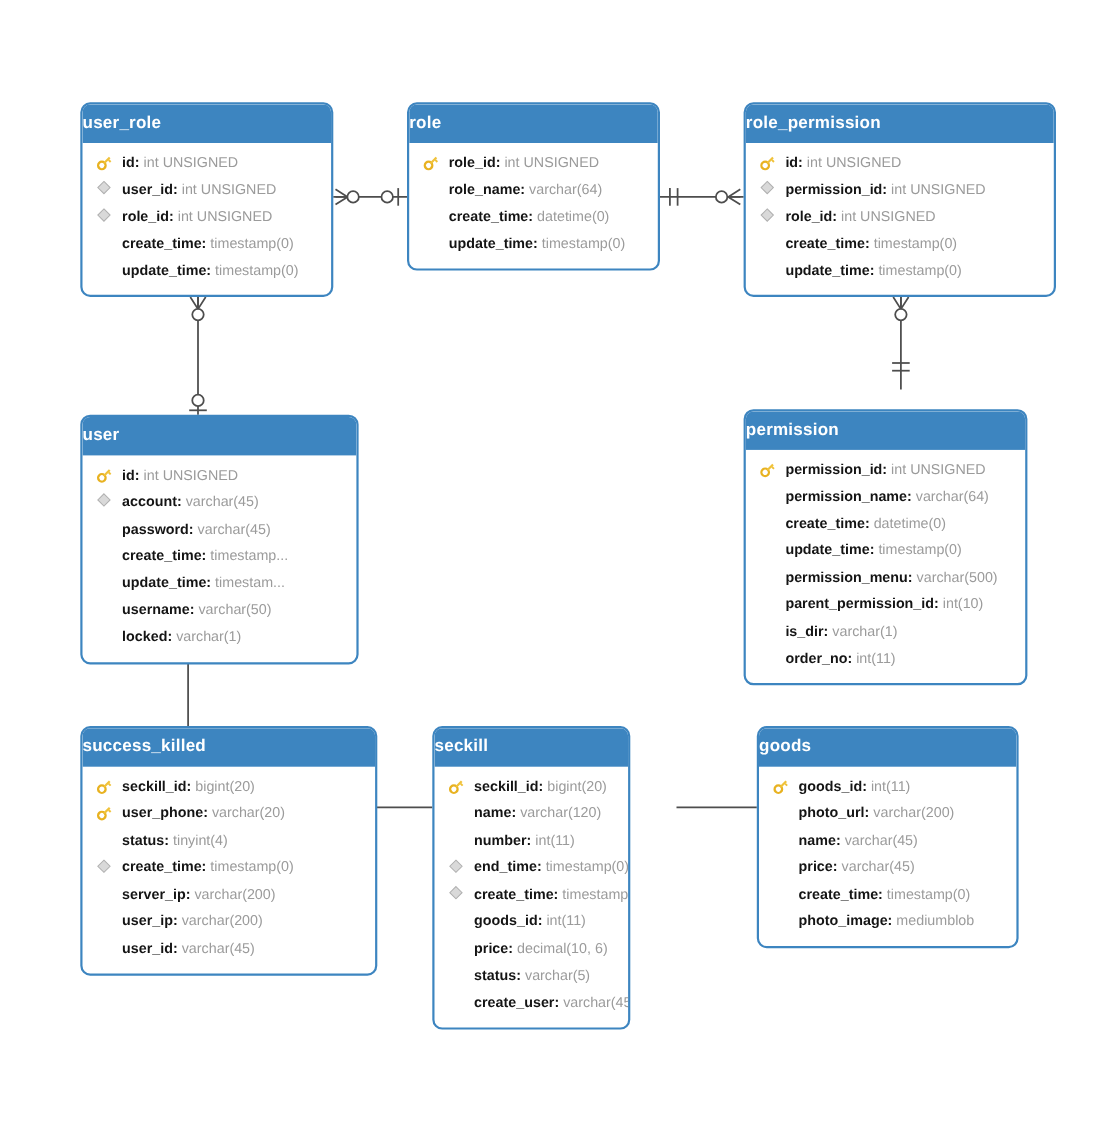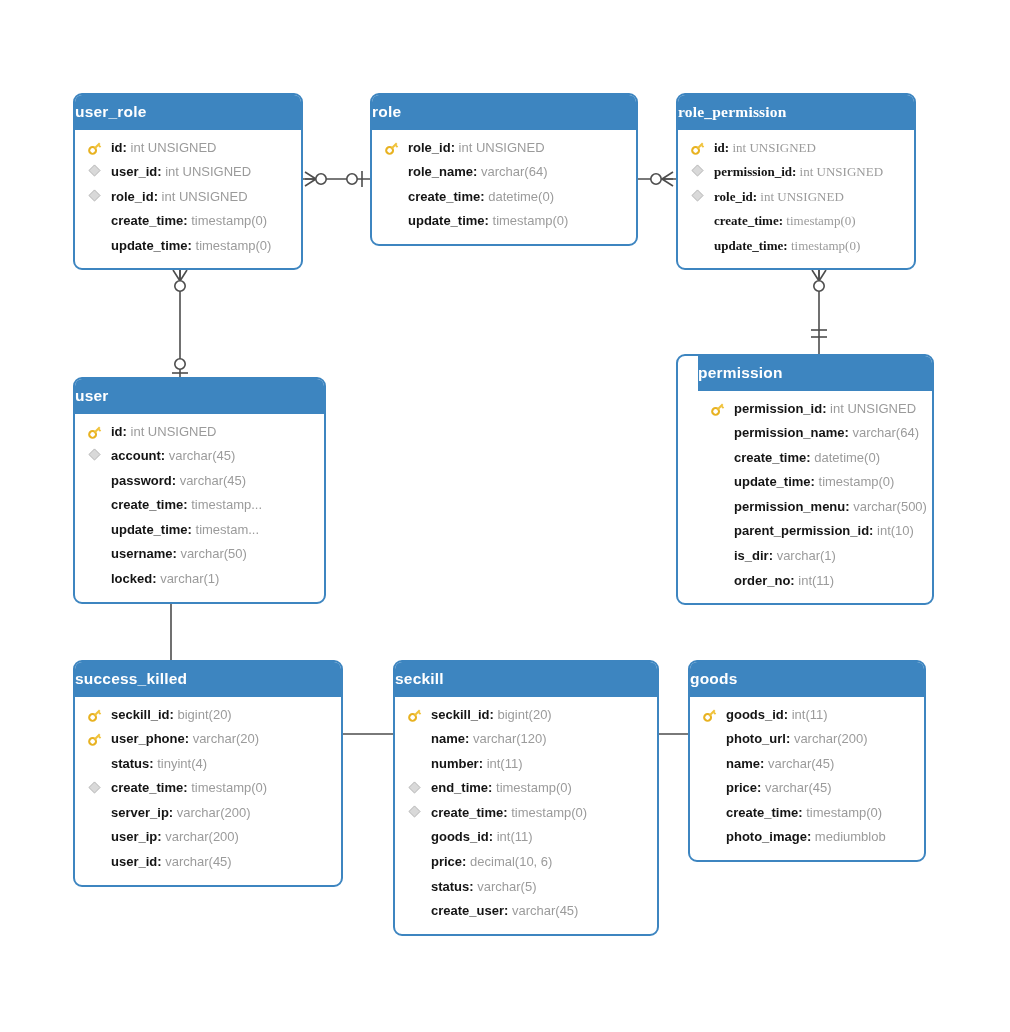--- a/index.html
+++ b/index.html
@@ -130,38 +130,38 @@
             </span><span class="cname">user_id</span><span class="cname">: </span><span class="ctype">int UNSIGNED</span></div>
           <div class="col"><span class="badge">
               <svg class="diamond-icon" viewBox="0 0 14 14">
                 <polygon points="7,1 13,7 7,13 1,7" fill="#d9d9d9" stroke="#b0b0b0" stroke-width="1"></polygon>
               </svg>
             </span><span class="cname">role_id</span><span class="cname">: </span><span class="ctype">int UNSIGNED</span></div>
           <div class="col"><span class="cname">create_time</span><span class="cname">: </span><span class="ctype">timestamp(0)</span></div>
           <div class="col"><span class="cname">update_time</span><span class="cname">: </span><span class="ctype">timestamp(0)</span></div>
         </div>
       </div>
-      <div class="table-box" style="left: 370px; top: 93px; width: 268px;">
+      <div class="table-box" style="left: 370px; top: 93px; width: 230px;">
         <div class="table-header">role</div>
         <div class="cols">
           <div class="col"><span class="badge">
               <svg class="key-icon" viewBox="0 0 16 16">
                 <g transform="rotate(-45 8 8)">
                   <circle cx="4.6" cy="8" r="3.4" fill="none" stroke="#e8b221" stroke-width="2.1"></circle>
                   <rect x="7.4" y="7.0" width="7.3" height="2.0" fill="#f0c23a"></rect>
                   <rect x="11.6" y="8.8" width="1.8" height="2.6" fill="#f0c23a"></rect>
                 </g>
               </svg>
             </span><span class="cname">role_id</span><span class="cname">: </span><span class="ctype">int UNSIGNED</span></div>
           <div class="col"><span class="cname">role_name</span><span class="cname">: </span><span class="ctype">varchar(64)</span></div>
           <div class="col"><span class="cname">create_time</span><span class="cname">: </span><span class="ctype">datetime(0)</span></div>
           <div class="col"><span class="cname">update_time</span><span class="cname">: </span><span class="ctype">timestamp(0)</span></div>
         </div>
       </div>
-      <div class="table-box" style="left: 676px; top: 93px; width: 240px; font-family: Liberation Serif, serif;">
+      <div class="table-box" style="left: 676px; top: 93px; width: 284px;">
         <div class="table-header">role_permission</div>
         <div class="cols">
           <div class="col"><span class="badge">
               <svg class="key-icon" viewBox="0 0 16 16">
                 <g transform="rotate(-45 8 8)">
                   <circle cx="4.6" cy="8" r="3.4" fill="none" stroke="#e8b221" stroke-width="2.1"></circle>
                   <rect x="7.4" y="7.0" width="7.3" height="2.0" fill="#f0c23a"></rect>
                   <rect x="11.6" y="8.8" width="1.8" height="2.6" fill="#f0c23a"></rect>
                 </g>
               </svg>
@@ -197,21 +197,21 @@
                 <polygon points="7,1 13,7 7,13 1,7" fill="#d9d9d9" stroke="#b0b0b0" stroke-width="1"></polygon>
               </svg>
             </span><span class="cname">account</span><span class="cname">: </span><span class="ctype">varchar(45)</span></div>
           <div class="col"><span class="cname">password</span><span class="cname">: </span><span class="ctype">varchar(45)</span></div>
           <div class="col"><span class="cname">create_time</span><span class="cname">: </span><span class="ctype">timestamp...</span></div>
           <div class="col"><span class="cname">update_time</span><span class="cname">: </span><span class="ctype">timestam...</span></div>
           <div class="col"><span class="cname">username</span><span class="cname">: </span><span class="ctype">varchar(50)</span></div>
           <div class="col"><span class="cname">locked</span><span class="cname">: </span><span class="ctype">varchar(1)</span></div>
         </div>
       </div>
-      <div class="table-box" style="left: 676px; top: 354px; width: 258px; padding-left: 20px;">
+      <div class="table-box" style="left: 676px; top: 372px; width: 258px;">
         <div class="table-header">permission</div>
         <div class="cols">
           <div class="col"><span class="badge">
               <svg class="key-icon" viewBox="0 0 16 16">
                 <g transform="rotate(-45 8 8)">
                   <circle cx="4.6" cy="8" r="3.4" fill="none" stroke="#e8b221" stroke-width="2.1"></circle>
                   <rect x="7.4" y="7.0" width="7.3" height="2.0" fill="#f0c23a"></rect>
                   <rect x="11.6" y="8.8" width="1.8" height="2.6" fill="#f0c23a"></rect>
                 </g>
               </svg>
@@ -250,21 +250,21 @@
           <div class="col"><span class="badge">
               <svg class="diamond-icon" viewBox="0 0 14 14">
                 <polygon points="7,1 13,7 7,13 1,7" fill="#d9d9d9" stroke="#b0b0b0" stroke-width="1"></polygon>
               </svg>
             </span><span class="cname">create_time</span><span class="cname">: </span><span class="ctype">timestamp(0)</span></div>
           <div class="col"><span class="cname">server_ip</span><span class="cname">: </span><span class="ctype">varchar(200)</span></div>
           <div class="col"><span class="cname">user_ip</span><span class="cname">: </span><span class="ctype">varchar(200)</span></div>
           <div class="col"><span class="cname">user_id</span><span class="cname">: </span><span class="ctype">varchar(45)</span></div>
         </div>
       </div>
-      <div class="table-box" style="left: 393px; top: 660px; width: 266px;">
+      <div class="table-box" style="left: 393px; top: 660px; width: 180px;">
         <div class="table-header">seckill</div>
         <div class="cols">
           <div class="col"><span class="badge">
               <svg class="key-icon" viewBox="0 0 16 16">
                 <g transform="rotate(-45 8 8)">
                   <circle cx="4.6" cy="8" r="3.4" fill="none" stroke="#e8b221" stroke-width="2.1"></circle>
                   <rect x="7.4" y="7.0" width="7.3" height="2.0" fill="#f0c23a"></rect>
                   <rect x="11.6" y="8.8" width="1.8" height="2.6" fill="#f0c23a"></rect>
                 </g>
               </svg>

